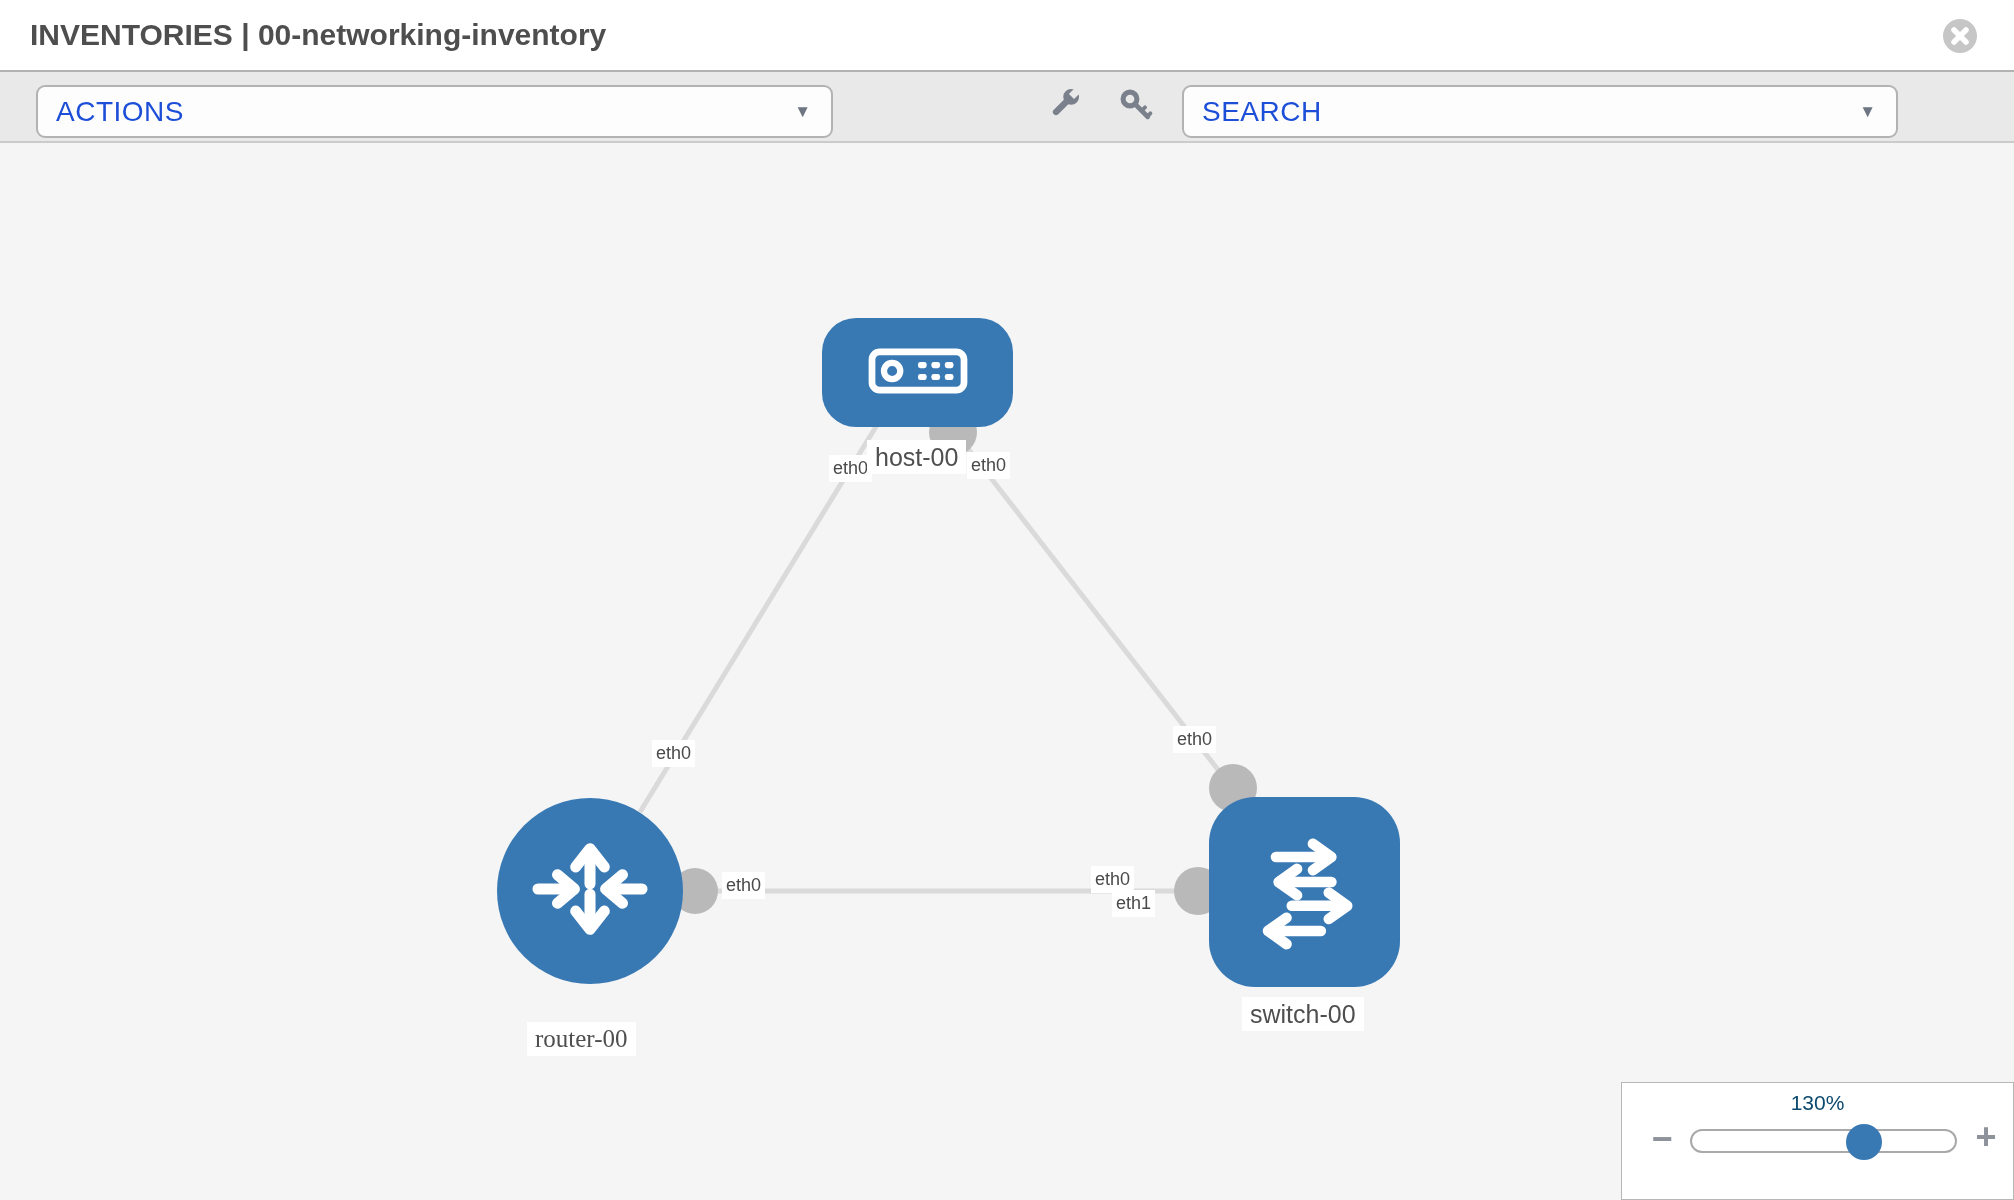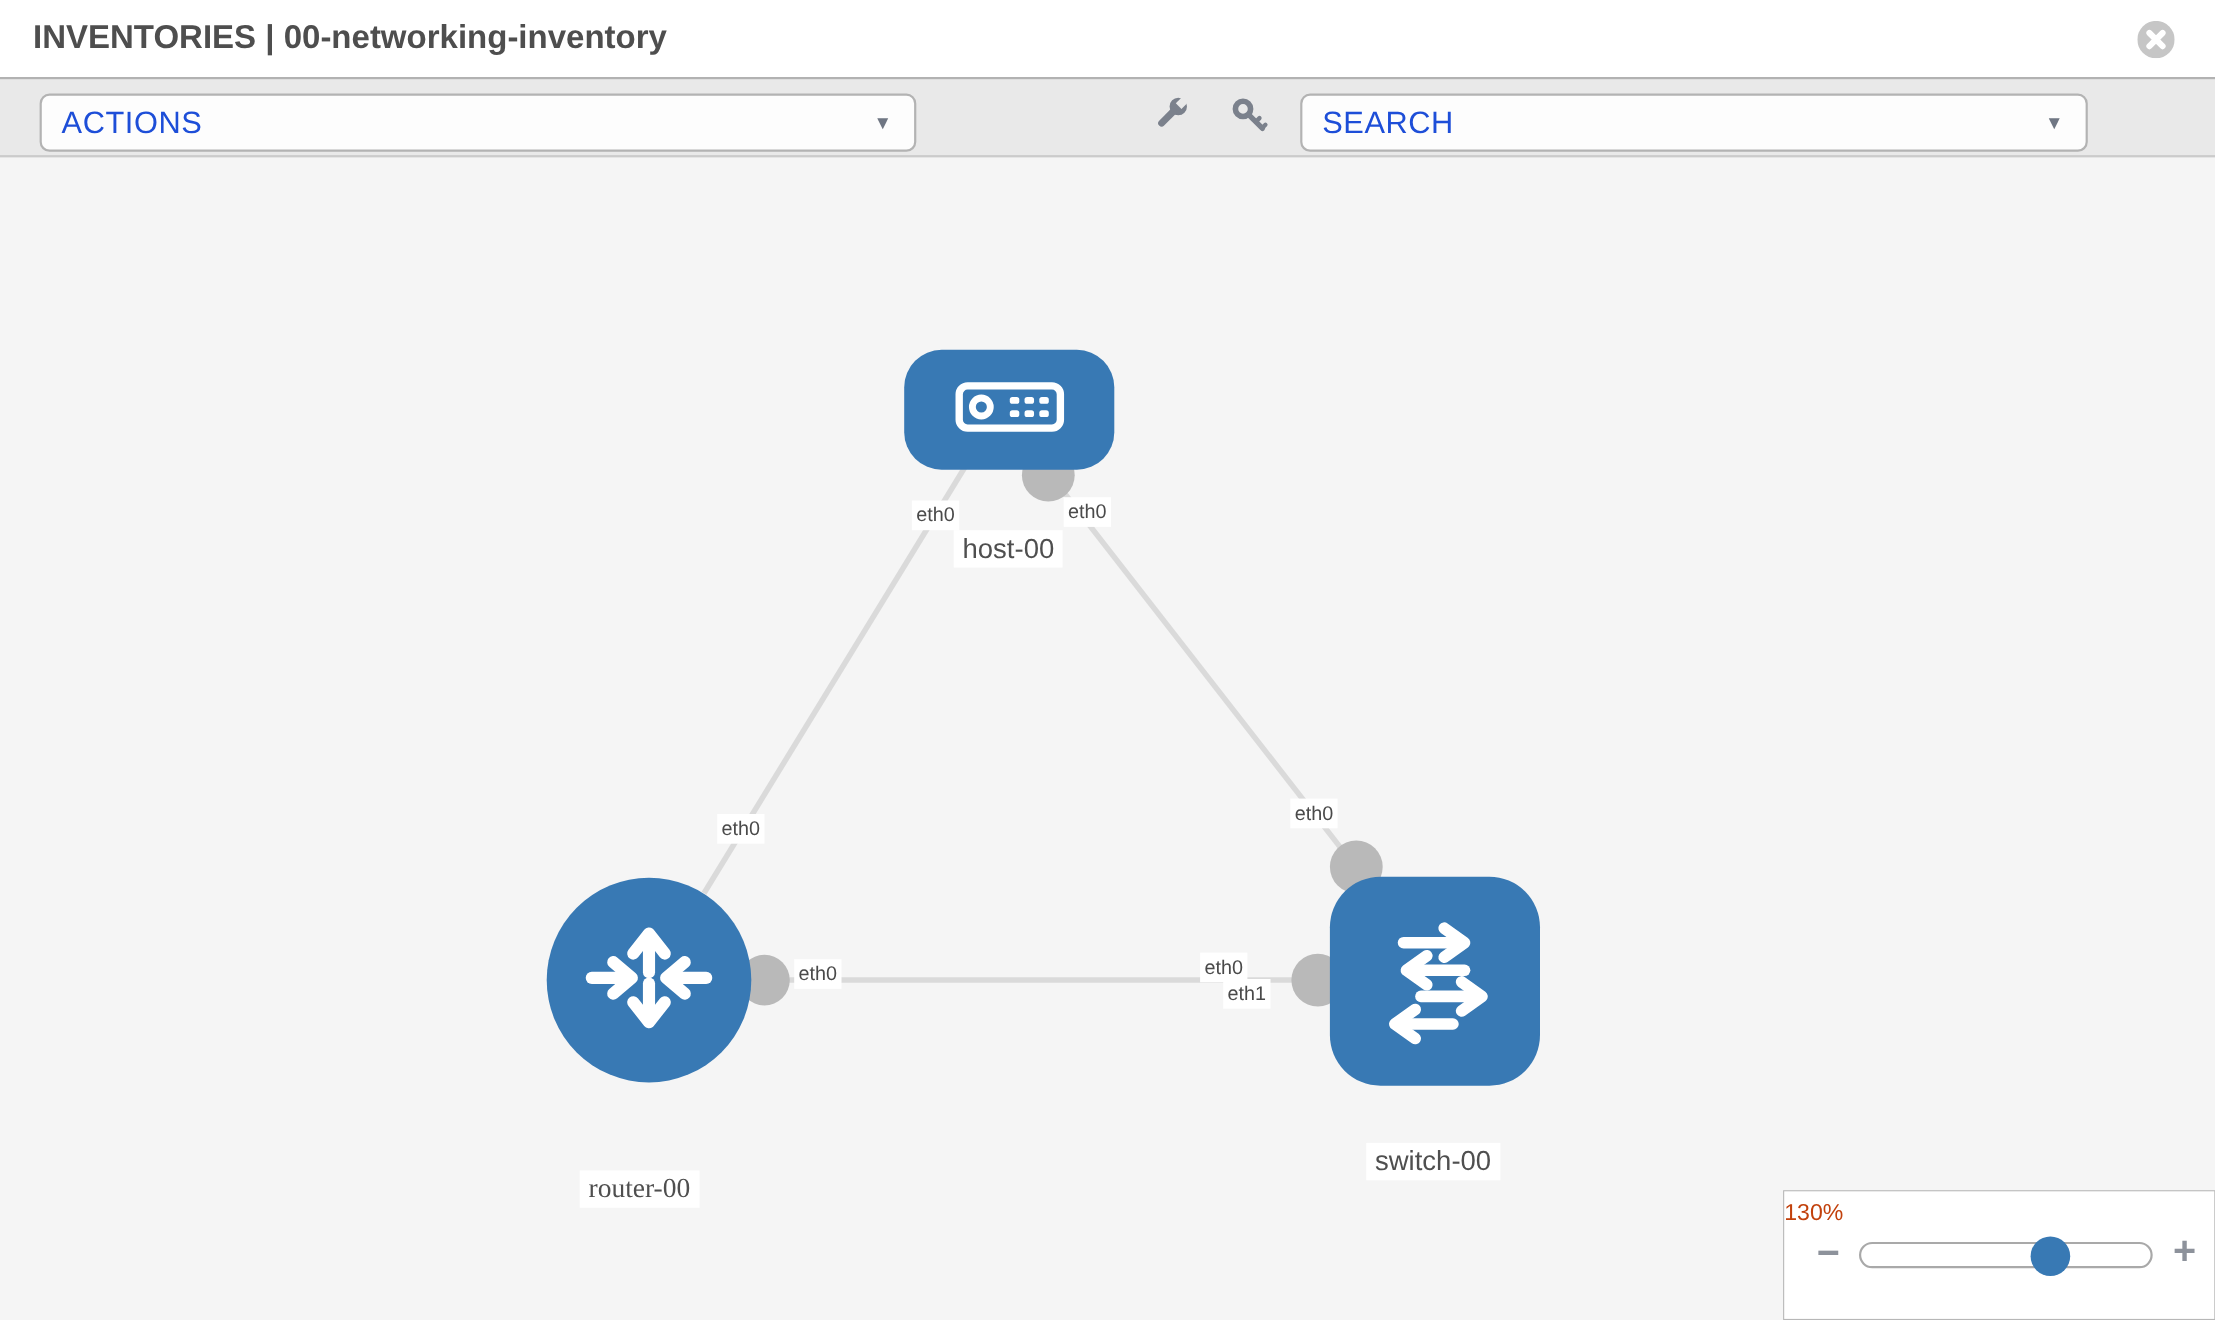--- a/index.html
+++ b/index.html
@@ -28,27 +28,27 @@
   
   .links-svg{position:absolute;left:0;top:0;z-index:1;}
   .node{position:absolute;background:#3879b4;z-index:2;display:flex;align-items:center;justify-content:center;}
   .node-host{left:822px;top:318px;width:191px;height:109px;border-radius:34px;}
   .node-router{left:497px;top:798px;width:186px;height:186px;border-radius:50%;}
   .node-switch{left:1209px;top:797px;width:191px;height:190px;border-radius:46px;}
   .if-chip{position:absolute;z-index:3;background:#ffffff;color:#4a4a4a;font-size:18px;
            line-height:1.25;padding:2px 4px;white-space:nowrap;}
   .if-chip.over{z-index:4;margin-top:24px;}
   .node-label{position:absolute;z-index:5;background:#ffffff;color:#4f4f4f;font-size:25px;
-           line-height:1.2;padding:2px 8px;white-space:nowrap;margin-top:42px;}
+           line-height:1.2;padding:2px 8px;white-space:nowrap;}
 
   
   .zoom-panel{position:absolute;left:1621px;top:1082px;width:393px;height:118px;background:#ffffff;
               border:1px solid #b7b7b7;box-sizing:border-box;z-index:6;}
-  .zoom-level{position:absolute;left:0;top:8px;width:100%;
-              font-size:21px;color:#c2410c;}
+  .zoom-level{position:absolute;left:0;top:8px;width:100%;text-align:center;
+              font-size:21px;color:#0c4a6e;}
   .zoom-btn{position:absolute;border:0;background:none;padding:0;cursor:pointer;
             font-size:36px;font-weight:bold;color:#8d929b;line-height:36px;}
   .zoom-minus{left:20px;top:38px;width:40px;}
   .zoom-plus{left:344px;top:36px;width:40px;}
   .zoom-track{position:absolute;left:68px;top:46px;width:267px;height:24px;background:#fff;
               border:2px solid #a9a9a9;border-radius:14px;box-sizing:border-box;cursor:pointer;}
   .zoom-thumb{position:absolute;left:224px;top:41px;width:36px;height:36px;border-radius:50%;
               background:#3879b4;cursor:grab;}
 </style>
 </head>

